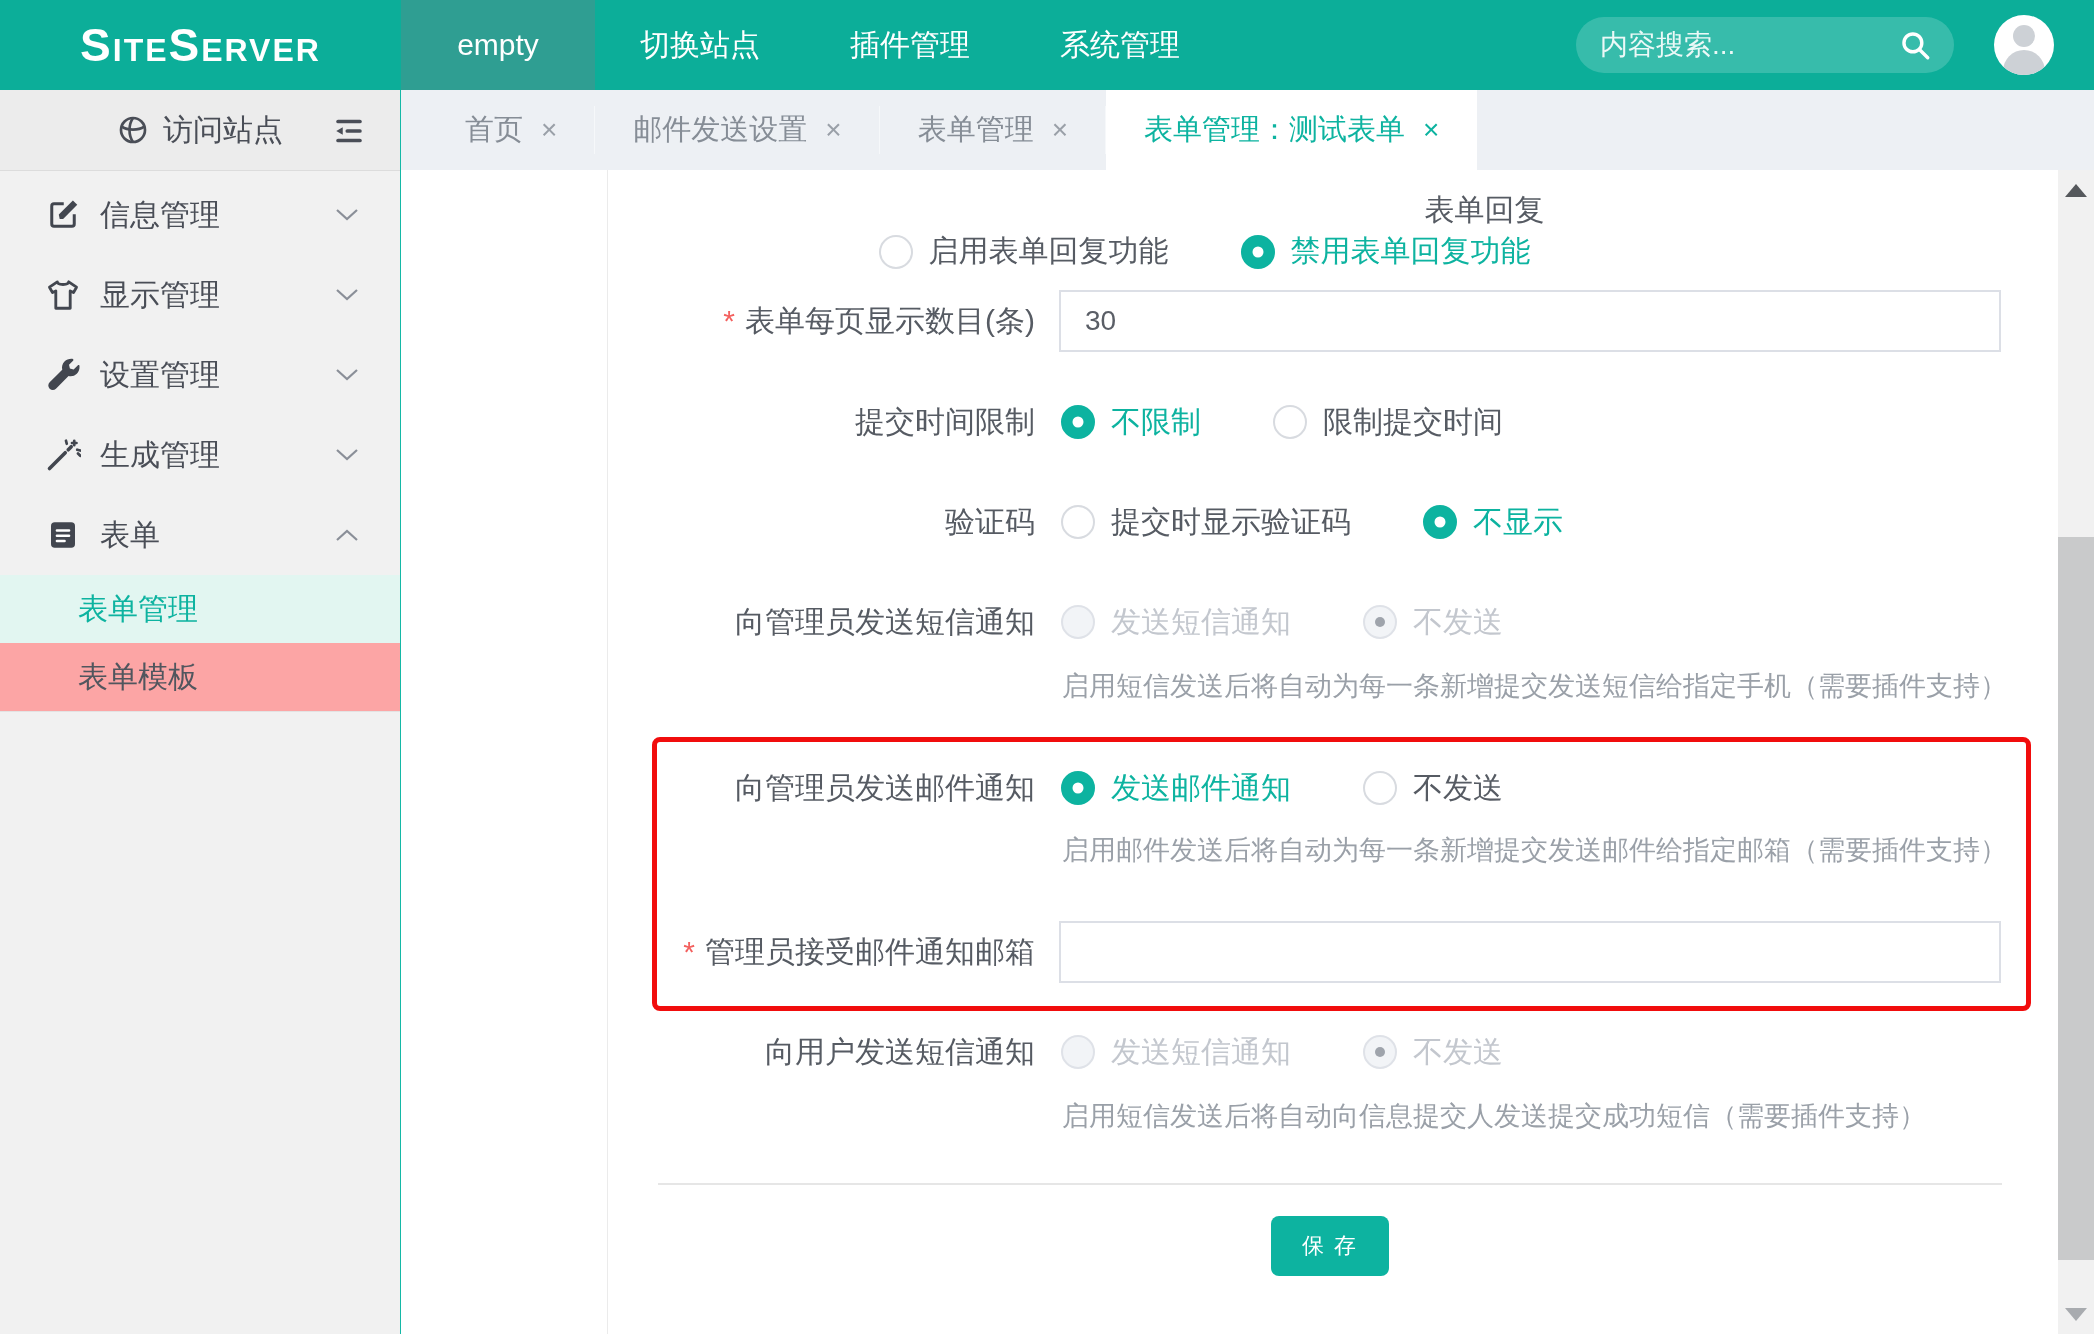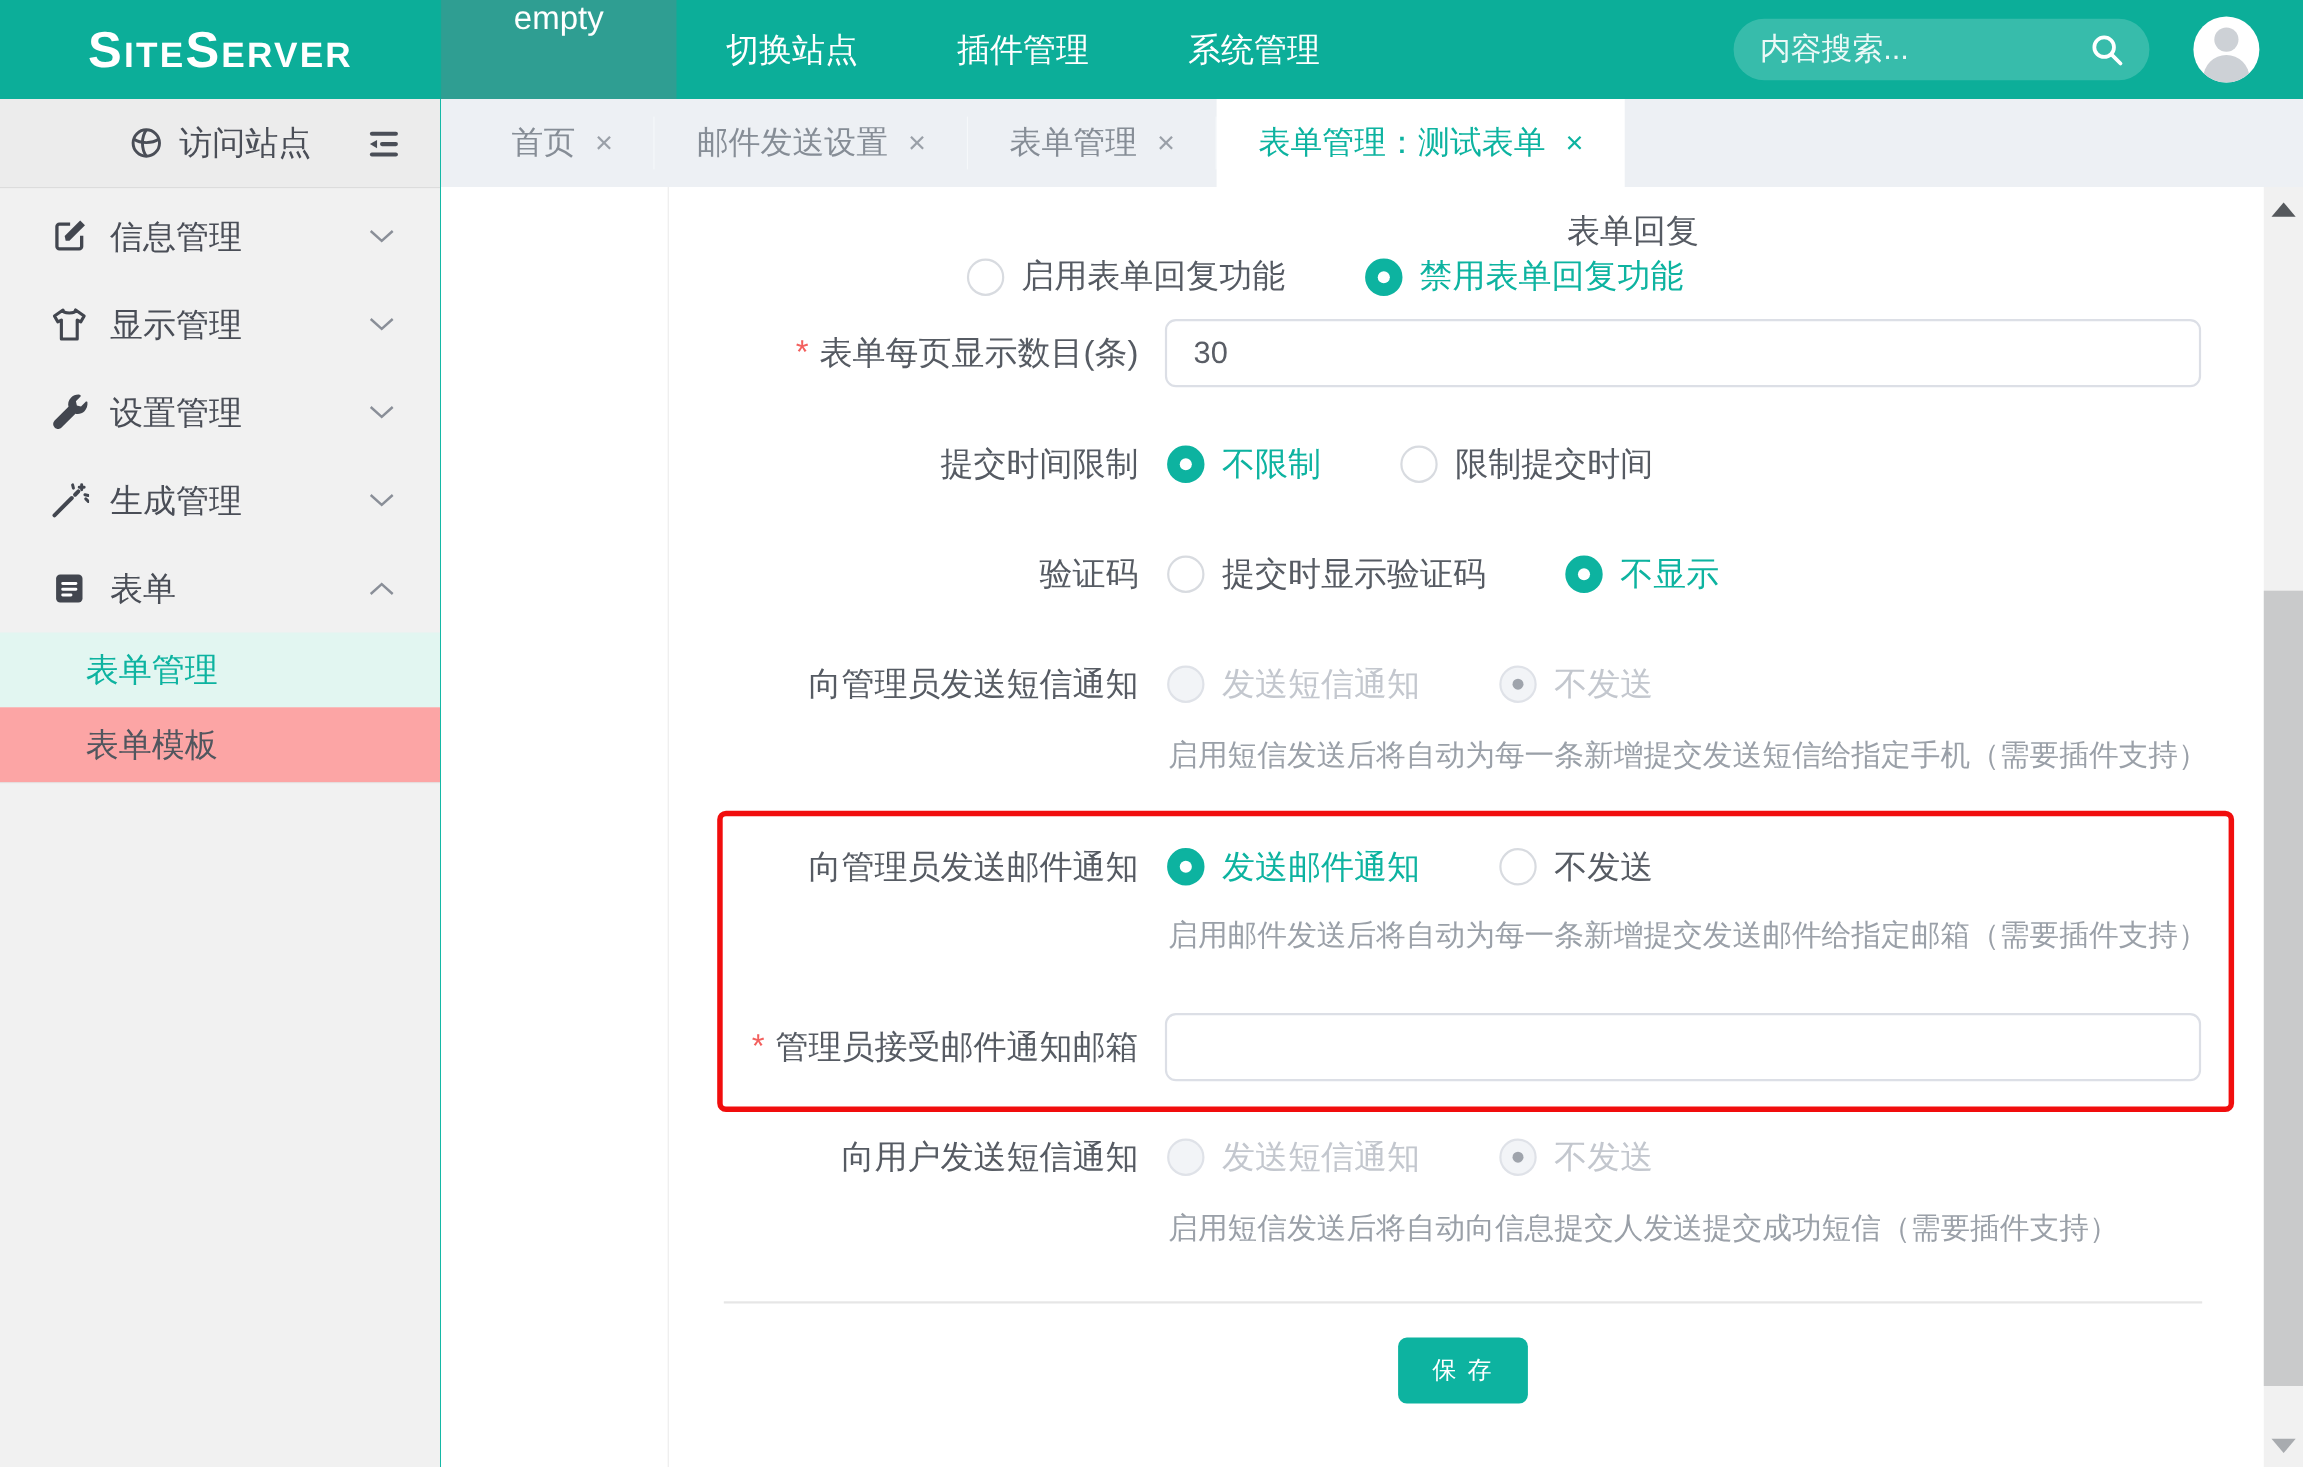--- a/index.html
+++ b/index.html
@@ -4,21 +4,21 @@
 <style>
   html,body{margin:0;padding:0;background:#fff;}
   #app{position:relative;width:2094px;height:1334px;overflow:hidden;
        font-family:"Liberation Sans","DejaVu Sans",sans-serif;
        --header-teal:#0cae99;--accent:#0db3a0;--site-teal:#2f9e92;--hl-red:#f10d0d;}
 
   
   .app-header{position:absolute;left:0;top:0;width:2094px;height:90px;background:var(--header-teal);display:flex;align-items:stretch;}
   .logo-box{width:401px;display:flex;align-items:center;justify-content:center;}
   .logo-text{color:#fff;font-weight:bold;font-size:46px;font-variant:small-caps;letter-spacing:2px;}
-  .site-btn{width:214px;background:var(--site-teal);color:#fff;font-size:30px;display:flex;justify-content:center;cursor:pointer;}
+  .site-btn{width:194px;background:var(--site-teal);color:#fff;font-size:30px;display:flex;align-items:center;justify-content:center;cursor:pointer;}
   .top-nav{display:flex;}
   .top-nav-item{width:210px;display:flex;align-items:center;justify-content:center;color:#fff;font-size:30px;cursor:pointer;}
   .header-right{margin-left:auto;display:flex;align-items:center;gap:40px;padding-right:40px;}
   .search-box{width:378px;height:56px;border-radius:28px;background:rgba(255,255,255,0.18);display:flex;align-items:center;padding:0 22px;box-sizing:border-box;}
   .search-input{flex:1;background:transparent;border:none;outline:none;color:#fff;font-size:28px;font-family:inherit;min-width:0;}
   .search-input::placeholder{color:rgba(255,255,255,0.9);}
   .search-icon{width:34px;height:34px;flex:none;}
   .avatar{width:60px;height:60px;border-radius:50%;background:#fff;overflow:hidden;flex:none;cursor:pointer;}
   .avatar-head{width:22px;height:22px;background:#cdd1d6;border-radius:50%;margin:10px auto 0;}
   .avatar-body{width:42px;height:28px;background:#cdd1d6;border-radius:21px 21px 0 0;margin:3px auto 0;}
@@ -55,21 +55,21 @@
   .option{display:flex;align-items:center;margin-right:72px;cursor:pointer;}
   .radio{width:34px;height:34px;border-radius:50%;border:2px solid #d8dbe0;background:#fff;box-sizing:border-box;position:relative;flex:none;}
   .option.checked .radio{background:var(--accent);border-color:var(--accent);}
   .option.checked .radio::after{content:"";position:absolute;left:50%;top:50%;transform:translate(-50%,-50%);width:11px;height:11px;border-radius:50%;background:#fff;}
   .option.disabled .radio{background:#f2f4f7;border-color:#dfe2e8;}
   .option.checked.disabled .radio{background:#f2f4f7;border-color:#dfe2e8;}
   .option.checked.disabled .radio::after{background:#9fa4ac;width:10px;height:10px;}
   .option-label{margin-left:16px;font-size:30px;color:#565b63;}
   .option.checked .option-label{color:var(--accent);font-family:Liberation Serif, serif;}
   .option.disabled .option-label{color:#c3c7ce;}
-  .text-input{margin-left:24px;width:942px;height:62px;border:2px solid #dcdfe6;border-radius:10px;font-size:28px;color:#5a5e66;padding:0 24px;box-sizing:border-box;background:#fff;outline:none;font-family:inherit;}
+  .text-input{margin-left:24px;width:942px;height:62px;border:2px solid #dcdfe6;border-radius:0;font-size:28px;color:#5a5e66;padding:0 24px;box-sizing:border-box;background:#fff;outline:none;font-family:inherit;}
   .help{position:absolute;left:661px;font-size:27px;color:#9aa0a8;line-height:40px;}
   .highlight-box{position:absolute;left:251px;top:567px;width:1379px;height:274px;border:5px solid var(--hl-red);border-radius:8px;box-sizing:border-box;pointer-events:none;}
   .divider{position:absolute;left:257px;top:1013px;width:1344px;height:2px;background:#e6e6e6;}
   .save-btn{position:absolute;left:870px;top:1046px;width:118px;height:60px;background:var(--accent);color:#fff;border:none;border-radius:8px;font-size:22px;cursor:pointer;font-family:inherit;letter-spacing:2px;}
 
   
   .scrollbar{position:absolute;right:0;top:0;width:36px;bottom:0;background:#f1f1f1;}
   .sb-up,.sb-down{position:absolute;left:0;width:36px;height:36px;display:flex;align-items:center;justify-content:center;cursor:pointer;}
   .sb-up{top:2px;}
   .sb-down{bottom:2px;}

